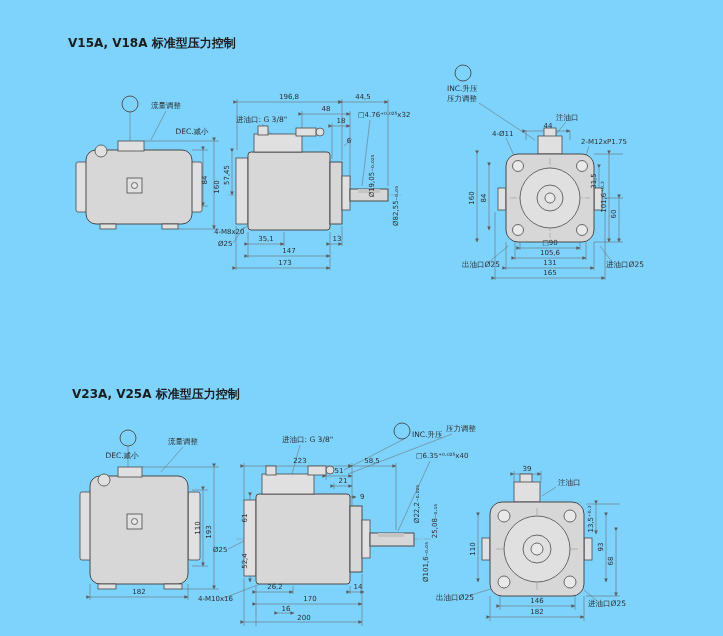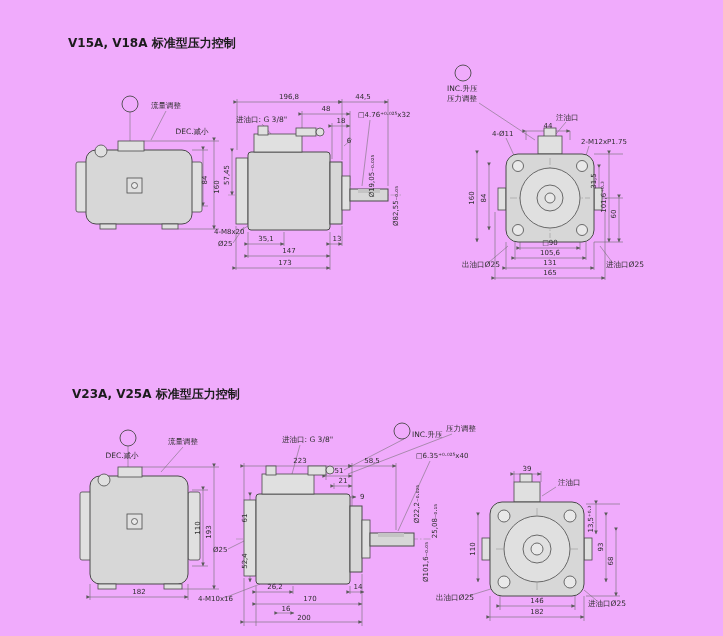--- a/index.html
+++ b/index.html
@@ -1,16 +1,16 @@
 <!DOCTYPE html>
 <html><head>
 <meta charset="utf-8">
 <style>
   html,body{margin:0;padding:0;background:#e9e9e9}
-  .stage{width:723px;height:636px;background:#f0abfc;position:relative;overflow:hidden;
+  .stage{width:723px;height:636px;background:#7dd3fc;position:relative;overflow:hidden;
          font-family:"DejaVu Sans",sans-serif}
   svg{display:block}
   .t-title{font:600 12px "DejaVu Sans",sans-serif;fill:#1c1c1c}
   .t-dim{font:7px "DejaVu Sans",sans-serif;fill:#2e2e2e}
   .t-lbl{font:7.5px "DejaVu Sans",sans-serif;fill:#2e2e2e}
   .ln{stroke:#6e6e6e;stroke-width:.6;fill:none}
   .ldr{stroke:#6e6e6e;stroke-width:.55;fill:none}
   .bodyA{fill:#d7d7d7;stroke:#4a4a4a;stroke-width:1}
   .bodyB{fill:#e0e0e0;stroke:#4a4a4a;stroke-width:.8}
   .hole{fill:#e9e9e9;stroke:#4a4a4a;stroke-width:.8}

